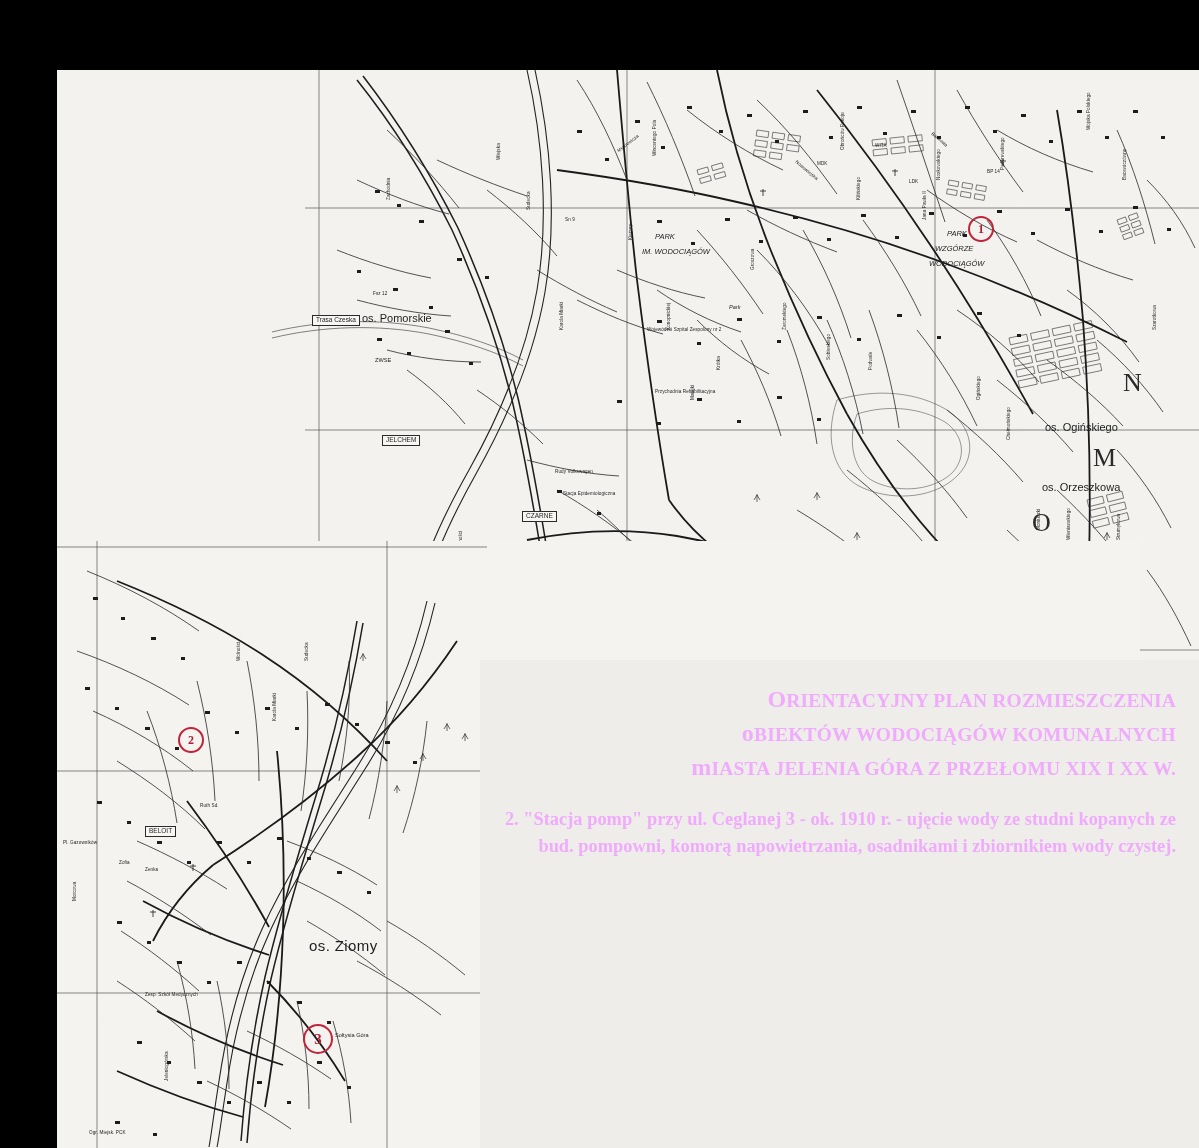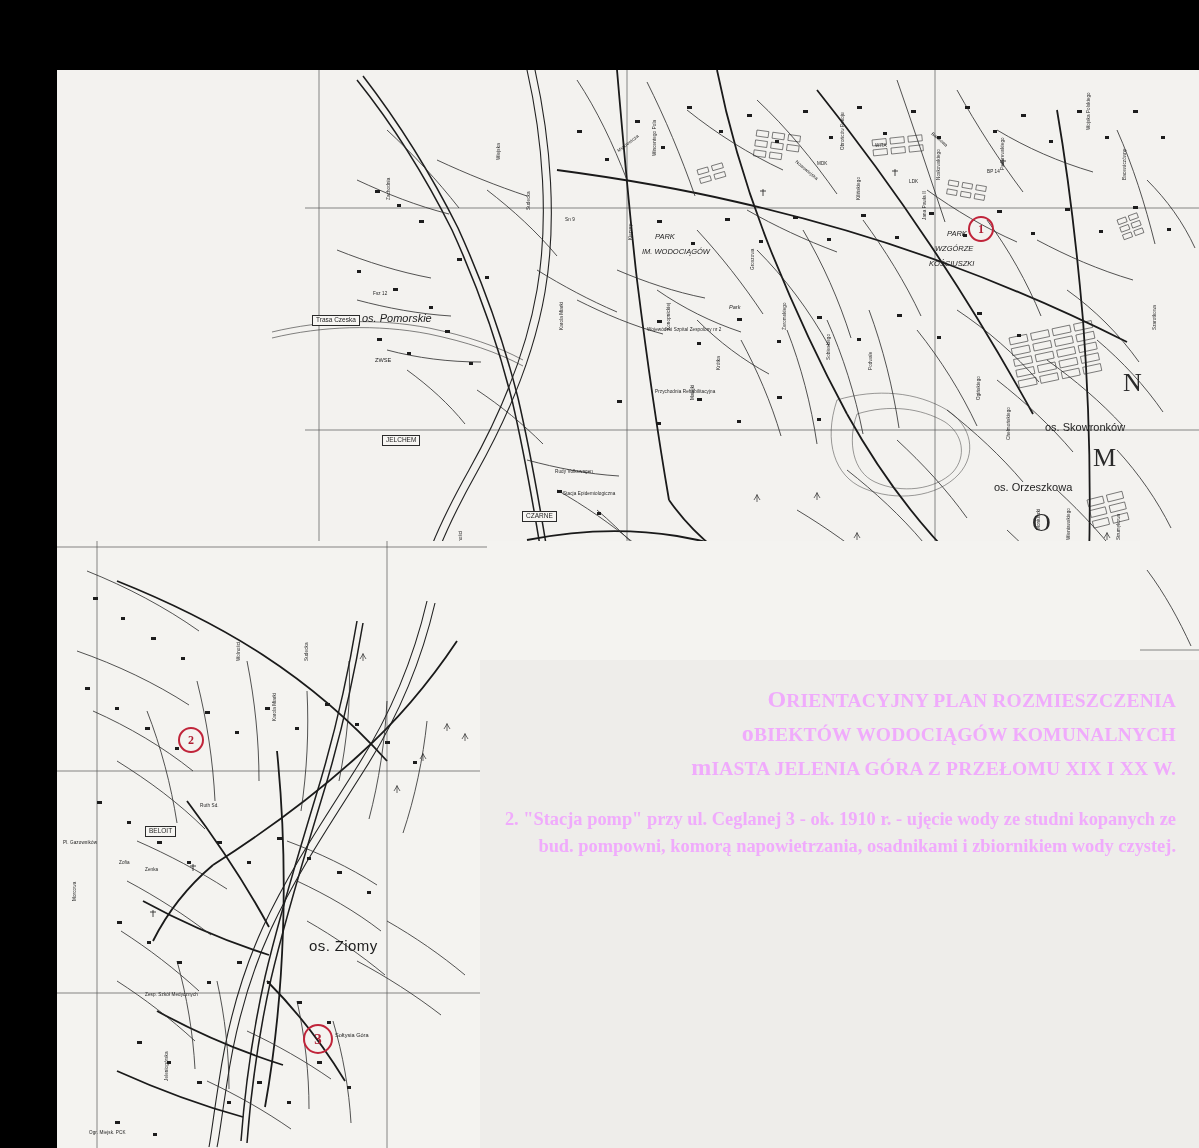--- a/index.html
+++ b/index.html
@@ -422,29 +422,29 @@
       </g>
 
       <g stroke="#1d1d1d" stroke-width="0.8">
         <path d="M838 106 l0 -7 M835 101 l6 0"></path>
         <path d="M706 126 l0 -7 M703 121 l6 0"></path>
         <path d="M946 96 l0 -7 M943 91 l6 0"></path>
       </g>
     </svg>
   </div>
 
-  <div class="maplabel lbl-l" style="left:305px; top:243px;font-style:italic;">os. Pomorskie</div>
-  <div class="maplabel lbl-l" style="left:988px; top:352px;">os. Skowronków</div>
-  <div class="maplabel lbl-l" style="left:937px; top:412px;">os. Orzeszkowa</div>
+  <div class="maplabel lbl-l" style="left:305px; top:243px;">os. Pomorskie</div>
+  <div class="maplabel lbl-l" style="left:988px; top:352px;">os. Ogińskiego</div>
+  <div class="maplabel lbl-l" style="left:985px; top:412px;">os. Orzeszkowa</div>
 
   <div class="maplabel lbl-m italic" style="left:598px; top:163px;">PARK</div>
   <div class="maplabel lbl-m italic" style="left:585px; top:178px;">IM. WODOCIĄGÓW</div>
   <div class="maplabel lbl-m italic" style="left:890px; top:160px;">PARK</div>
   <div class="maplabel lbl-m italic" style="left:878px; top:175px;">WZGÓRZE</div>
-  <div class="maplabel lbl-m italic" style="left:872px; top:190px;">KOŚCIUSZKI</div>
+  <div class="maplabel lbl-m italic" style="left:872px; top:190px;">WODOCIĄGÓW</div>
   <div class="maplabel lbl-s italic" style="left:672px; top:235px;">Park</div>
 
   <div class="maplabel lbl-huge" style="left:1066px; top:300px;">N</div>
   <div class="maplabel lbl-huge" style="left:1036px; top:375px;">M</div>
   <div class="maplabel lbl-huge" style="left:975px; top:440px;">O</div>
   <div class="maplabel lbl-huge" style="left:800px; top:500px;">Ł</div>
 
   <div class="maplabel boxlabel" style="left:255px; top:245px;">Trasa Czeska</div>
   <div class="maplabel boxlabel" style="left:325px; top:365px;">JELCHEM</div>
   <div class="maplabel lbl-s" style="left:318px; top:288px;">ZWSE</div>

